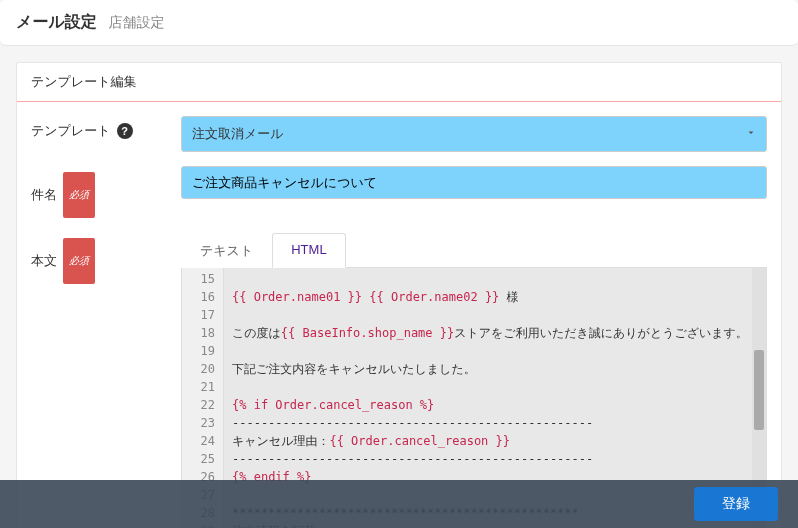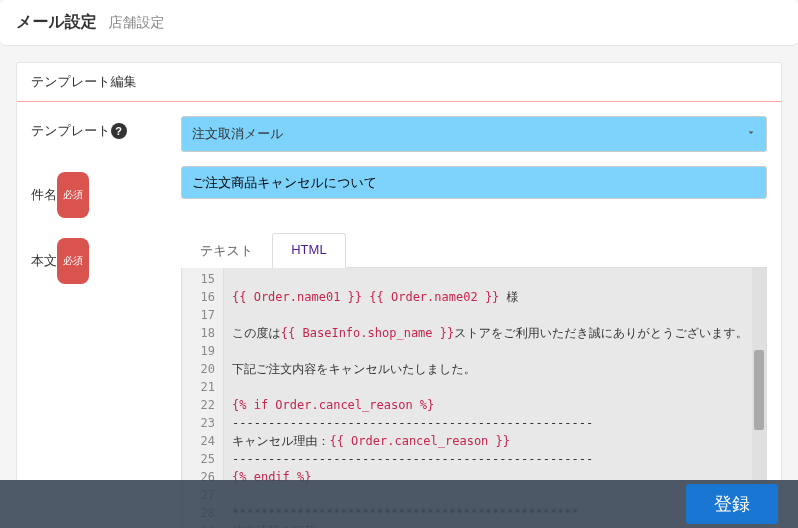--- a/index.html
+++ b/index.html
@@ -5,43 +5,43 @@
 * { margin: 0; padding: 0; box-sizing: border-box; }
 body { font-family: "Hiragino Sans", "Meiryo", sans-serif; background: #f5f5f5; color: #333; font-size: 13px; width: 798px; height: 528px; overflow: hidden; position: relative; }
 .page-header { background: #fff; padding: 12px 16px; border-bottom: 1px solid #e5e5e5; border-radius: 6px; }
 .page-title { font-size: 16px; font-weight: bold; display: inline; }
 .page-subtitle { font-size: 14px; color: #888; margin-left: 8px; display: inline; }
 .content { padding: 16px; }
 .panel { background: #fff; border: 1px solid #e5e5e5; border-radius: 2px; }
 .panel-header { padding: 10px 14px; border-bottom: 1px solid #fca5a5; font-size: 13px; }
 .panel-body { padding: 14px 14px 0 14px; }
 .row { display: flex; align-items: flex-start; margin-bottom: 14px; }
-.label-col { width: 150px; flex-shrink: 0; display: flex; align-items: center; gap: 0; padding-top: 6px; }
+.label-col { width: 150px; flex-shrink: 0; display: flex; align-items: center; gap: 6px; padding-top: 6px; }
 .field-col { flex: 1; }
 .help-icon { width: 16px; height: 16px; border-radius: 50%; background: #333; color: #fff; display: inline-flex; align-items: center; justify-content: center; font-size: 11px; font-weight: bold; cursor: pointer; }
-.badge-req { background: #d9534f; color: #fff; font-size: 10px; padding: 16px 6px; border-radius: 8px; }
+.badge-req { background: #d9534f; color: #fff; font-size: 10px; padding: 16px 6px; border-radius: 2px; font-style: italic; }
 .select-wrap { position: relative; }
 .select-box, .input-box { width: 100%; border: 1px solid #ccc; border-radius: 3px; padding: 8px 10px; font-size: 13px; background: #7dd3fc; }
 .select-box { padding-right: 28px; cursor: pointer; }
 .chevron { position: absolute; right: 10px; top: 50%; transform: translateY(-50%); pointer-events: none; }
 .chevron svg { width: 12px; height: 12px; fill: #555; }
 .tabs { display: flex; border-bottom: 1px solid #ddd; text-align: right; }
 .tab { padding: 8px 18px; font-size: 13px; color: #666; cursor: pointer; border: 1px solid transparent; border-bottom: none; position: relative; top: 1px; background: #fff; }
 .tab.active { color: #4c1d95; border-color: #ddd; border-bottom: 1px solid #fff; border-radius: 3px 3px 0 0; }
 .editor-wrap { position: relative; border: 1px solid #ddd; border-top: none; height: 290px; overflow: hidden; background: #e8e8e8; }
 .gutter { position: absolute; left: 0; top: 0; bottom: 0; width: 42px; background: #f0f0f0; border-right: 1px solid #ddd; text-align: right; padding-right: 8px; font-family: "Consolas", monospace; font-size: 12px; color: #888; line-height: 18px; padding-top: 2px; user-select: none; }
 .code-area { position: absolute; left: 42px; right: 14px; top: 0; bottom: 0; padding: 2px 8px; font-family: "Consolas", monospace; font-size: 12px; line-height: 18px; overflow: hidden; white-space: pre; }
 .code-line { height: 18px; }
 .tok-mustache { color: #c7254e; }
 .tok-tag { color: #c7254e; }
 .tok-keyword { color: #c7254e; }
 .scrollbar { position: absolute; right: 0; top: 0; bottom: 0; width: 14px; background: #e0e0e0; }
 .scroll-thumb { position: absolute; left: 2px; right: 2px; top: 82px; height: 80px; background: #aaa; border-radius: 2px; }
 .footer-bar { position: absolute; left: 0; right: 0; bottom: 0; height: 48px; background: rgba(60, 72, 88, 0.9); display: flex; align-items: center; justify-content: flex-end; padding: 0 20px; }
-.submit-btn { background: #1976d2; color: #fff; border: none; padding: 8px 28px; font-size: 18px; border-radius: 3px; cursor: pointer; }
+.submit-btn { background: #1976d2; color: #fff; border: none; padding: 8px 28px; font-size: 14px; border-radius: 3px; cursor: pointer; }
 </style>
 </head>
 <body>
 
 <div class="page-header">
   <span class="page-title">メール設定</span>
   <span class="page-subtitle">店舗設定</span>
 </div>
 
 <div class="content">

